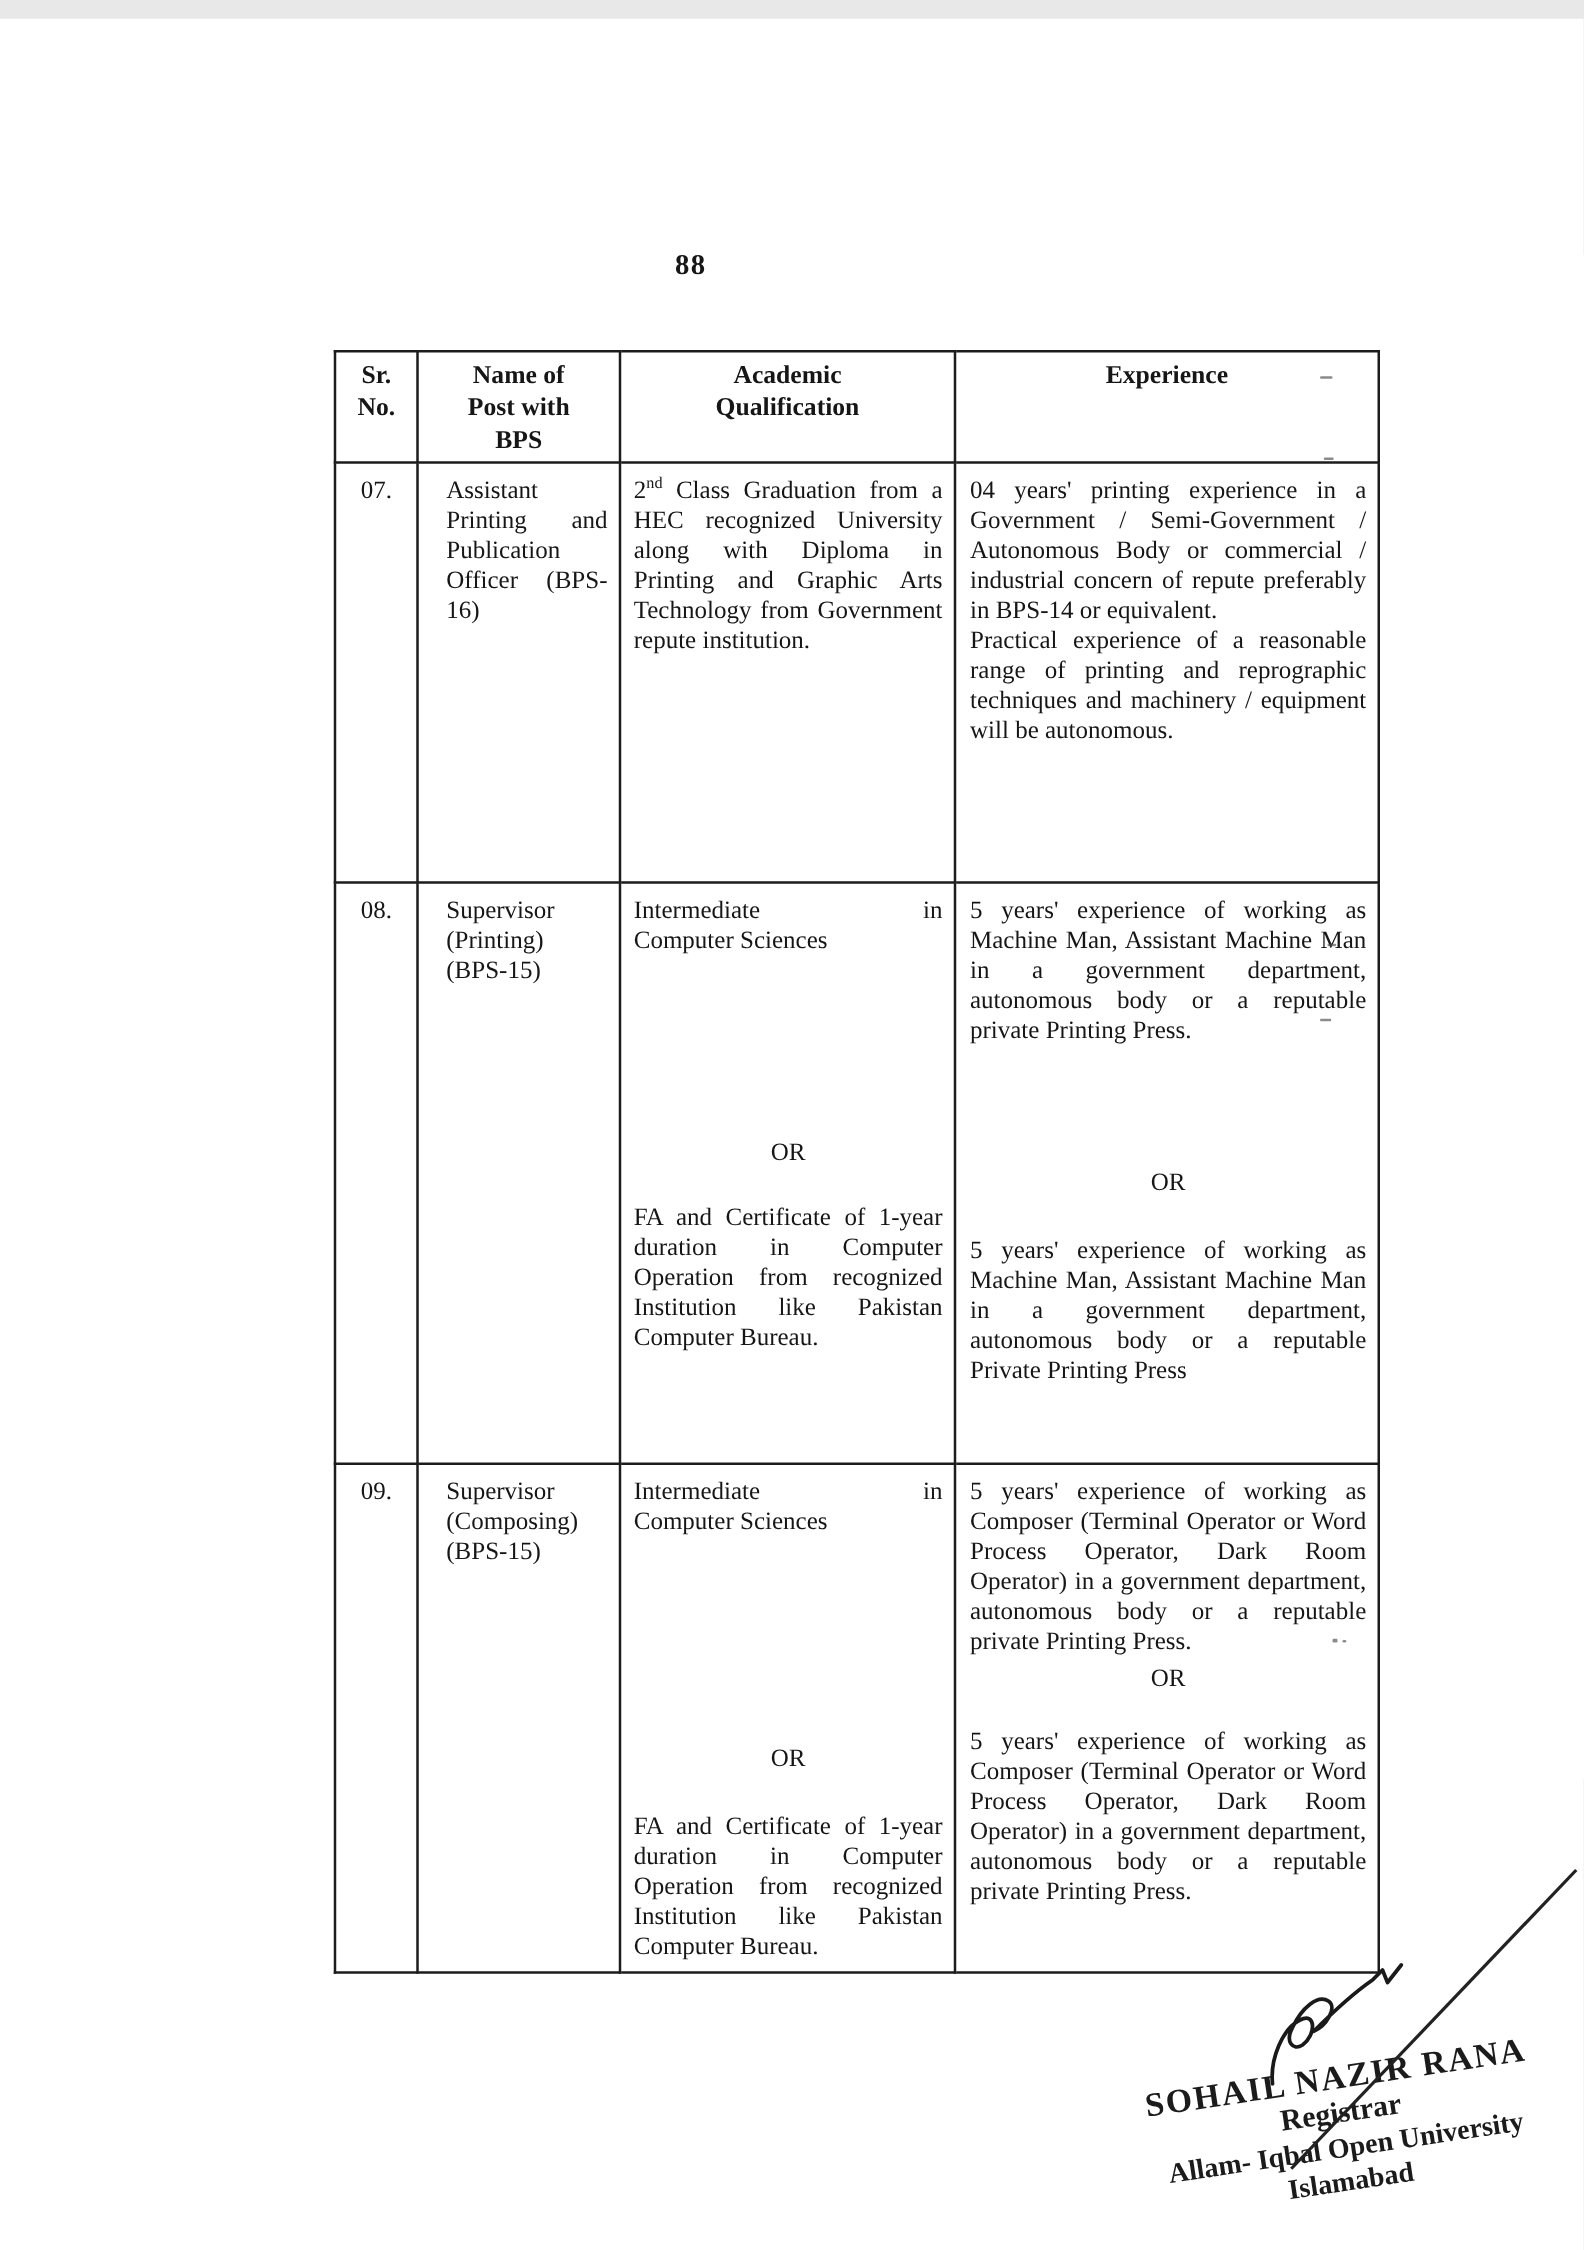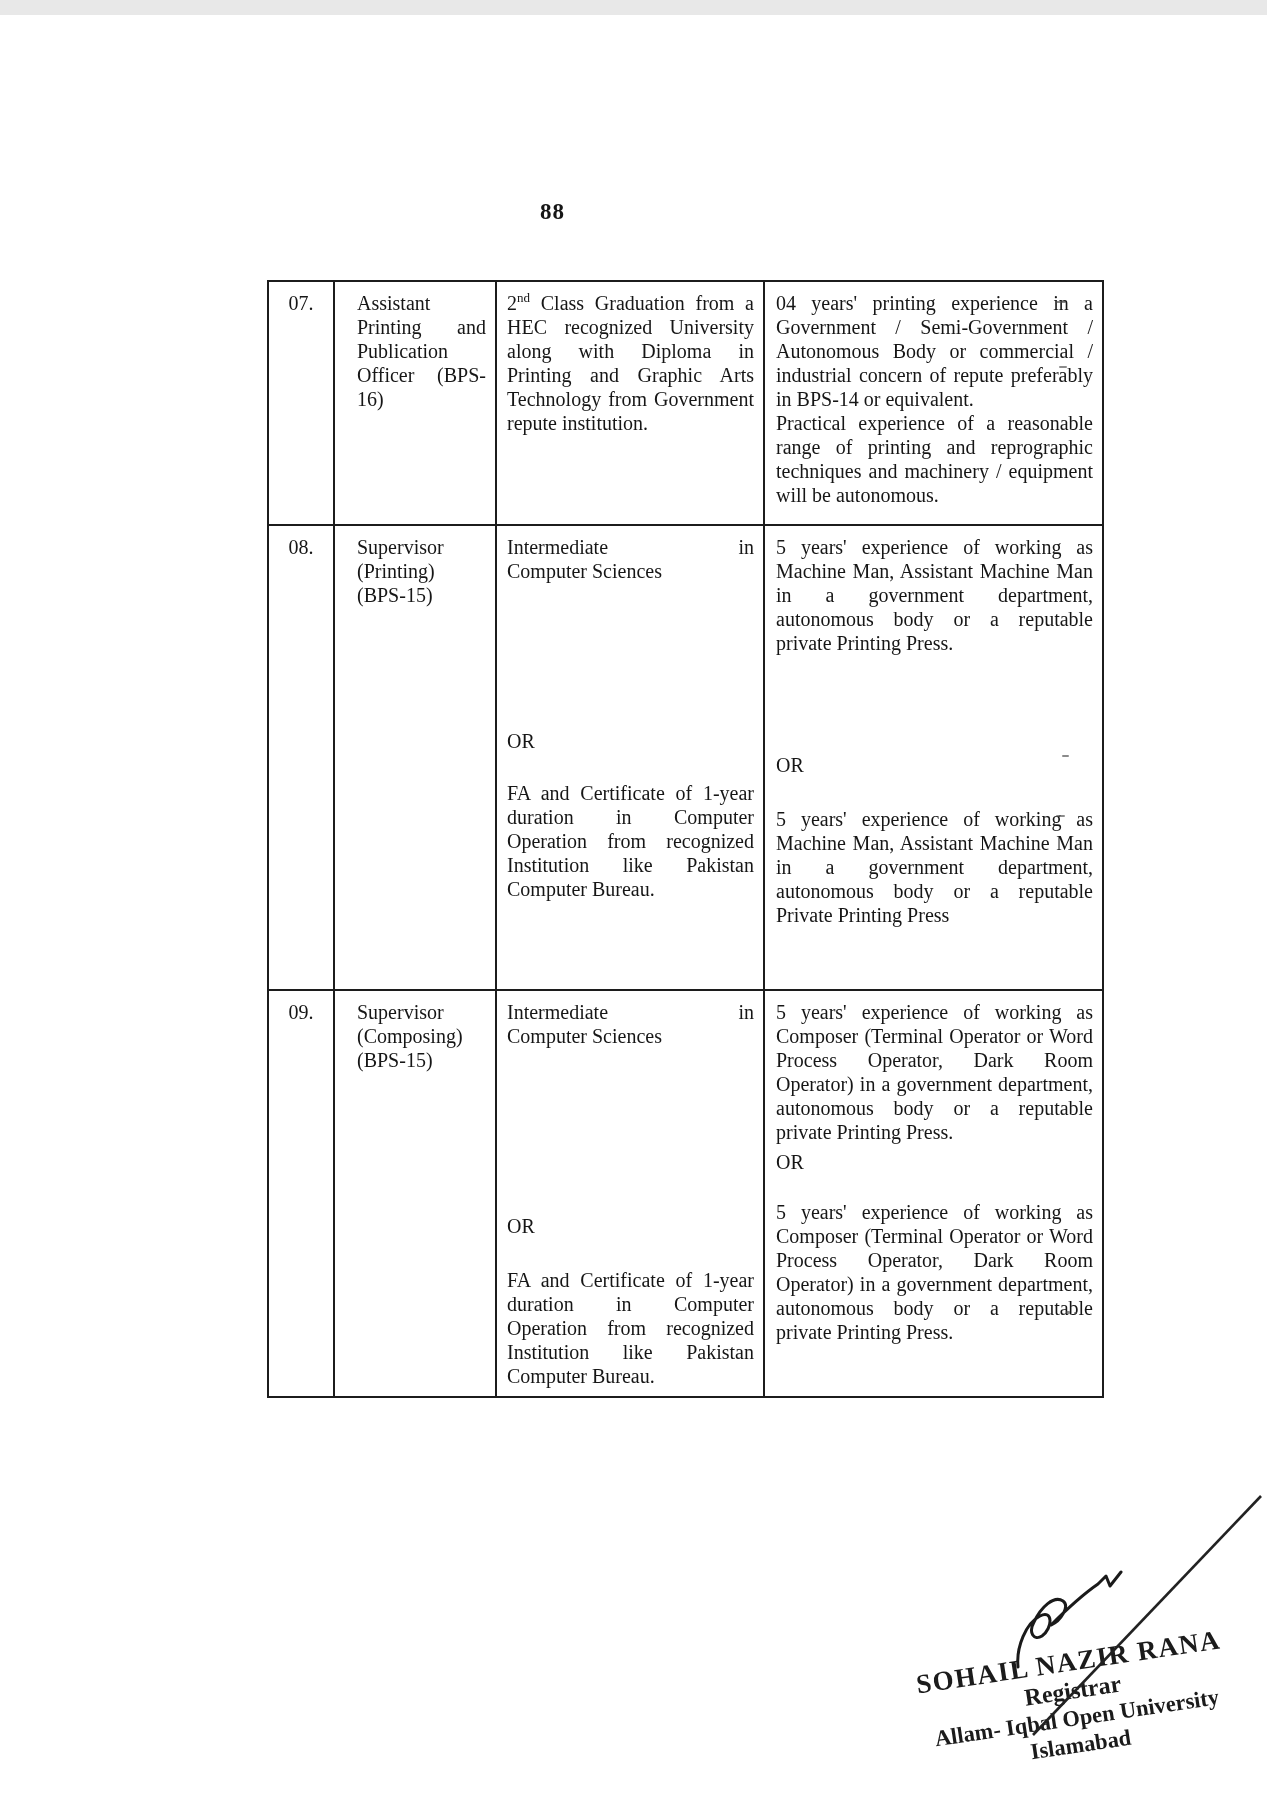--- a/index.html
+++ b/index.html
@@ -22,30 +22,30 @@
   table.posts col.c4 { width:339px; }
   table.posts th, table.posts td {
     border:2.4px solid #1c1c1c; vertical-align:top;
     font-size:20px; line-height:24px; overflow:hidden;
   }
   table.posts th {
     font-weight:bold; white-space:pre-line; text-align:center;
     padding:5px 3px 4px 3px; font-size:20.5px; line-height:26px;
   }
   tr.hdr      { height:85px; }
-  tr.row-07   { height:244px; }
+  tr.row-07   { height:336px; }
   tr.row-08   { height:465px; }
   tr.row-09   { height:364px; }
   td.sr   { text-align:center; padding-top:9px; }
   td.post { padding:9px 9px 8px 22px; text-align:justify; }
   td.qual { padding:9px 9px 8px 10px; text-align:justify; }
   td.exp  { padding:9px 9px 8px 11px; text-align:justify; }
   .jp { margin:0; text-align:justify; }
   .spread { display:flex; justify-content:space-between;gap:28px; }
-  .or { }
+  .or { text-align:center; }
   sup.deg { font-size:13px; line-height:0; }
   
   .mt-q8  { margin-top:146px; }
   .mt2-q8 { margin-top:28px;  }
   .mt-e8  { margin-top:98px;  }
   .mt2-e8 { margin-top:30px;  }
   .mt-q9  { margin-top:166px; }
   .mt2-q9 { margin-top:30px;  }
   .mt-e9  { margin-top:6px;   }
   .mt2-e9 { margin-top:26px;  }
@@ -70,20 +70,30 @@
   <div class="pagenum">88</div>
 
   <table class="posts">
     <colgroup>
         <col class="c1">
         <col class="c2">
         <col class="c3">
         <col class="c4">
       </colgroup>
     <tbody>
+        <tr class="hdr">
+      <th>Sr.
+No.</th>
+      <th>Name of
+Post with
+BPS</th>
+      <th>Academic
+Qualification</th>
+      <th>Experience</th>
+    </tr>
 
     <tr class="row-07">
       <td class="sr">07.</td>
       <td class="post">Assistant Printing and Publication Officer (BPS-16)</td>
       <td class="qual">
         <p class="jp"><span>2</span><sup class="deg">nd</sup><span> Class Graduation from a HEC recognized University along with Diploma in Printing and Graphic Arts Technology from Government repute institution.</span></p>
       </td>
       <td class="exp">
         <p class="jp">04 years' printing experience in a Government / Semi-Government / Autonomous Body or commercial / industrial concern of repute preferably in BPS-14 or equivalent.</p>
         <p class="jp">Practical experience of a reasonable range of printing and reprographic techniques and machinery / equipment will be autonomous.</p>

